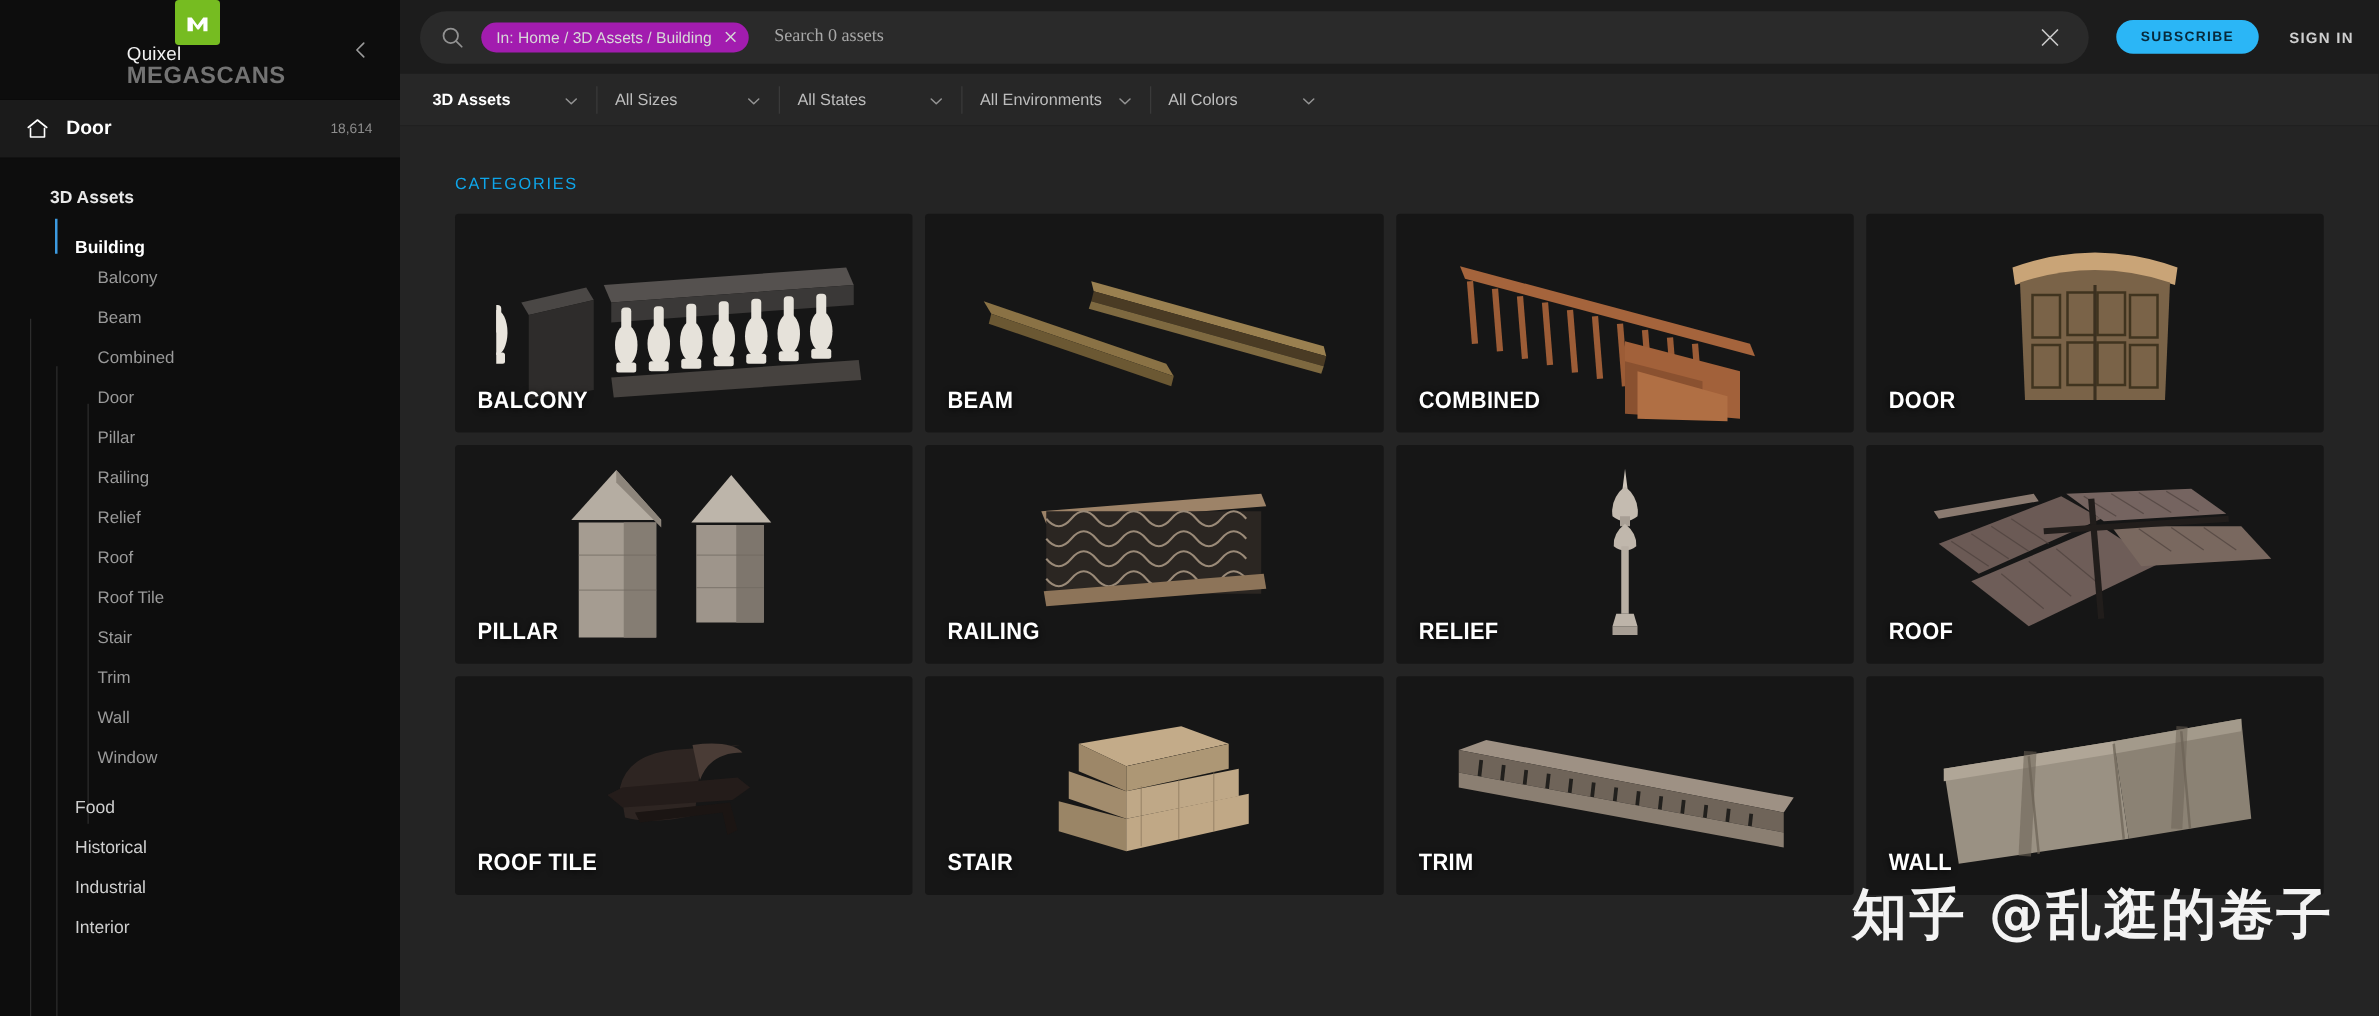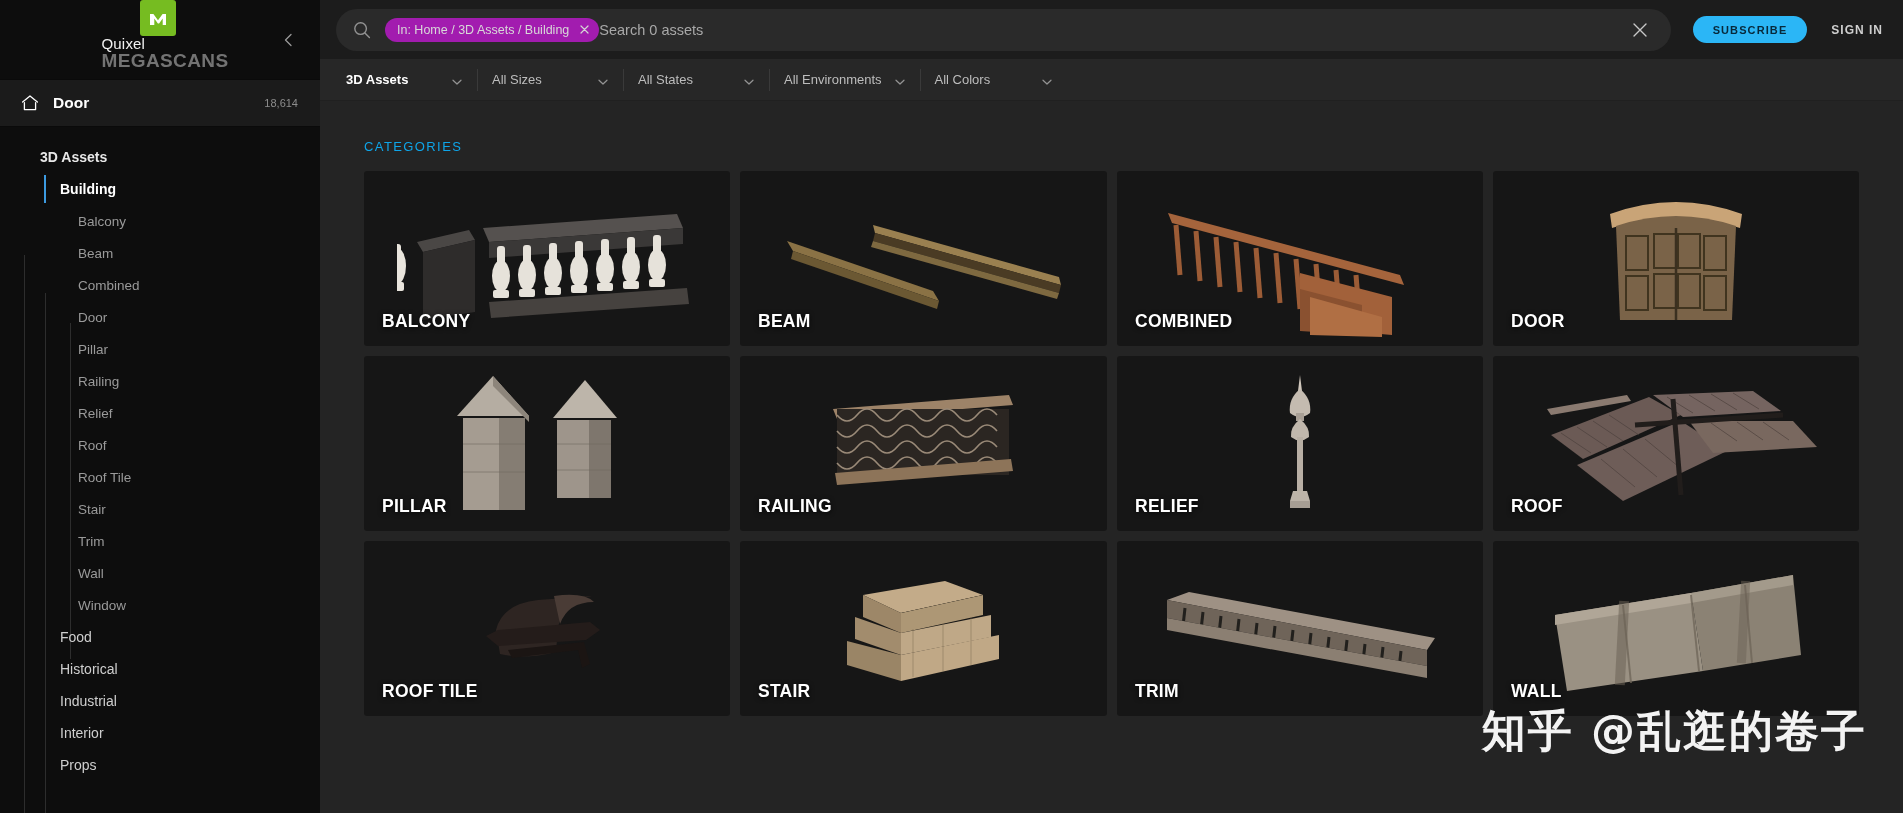--- a/index.html
+++ b/index.html
@@ -71,21 +71,21 @@
   .tree-node {
     display: flex; align-items: center;
     height: 32px; cursor: pointer;
     position: relative;
   }
   .tree-node .label { white-space: nowrap; }
 
   .lvl1 { padding-left: 40px; }
   .lvl1 .label { color: #e8e8e8; font-size: 14px; font-weight: 600; }
 
-  .lvl2 { padding-left: 60px; }
+  .lvl2 { padding-left: 60px; align-items: flex-end; }
   .lvl2 .label { color: #cfcfcf; font-size: 14px; font-weight: 400; }
   .lvl2.sel .label { color: #ffffff; font-weight: 700; }
   .lvl2.sel::before {
     content: ""; position: absolute; left: 44px; top: 2px;
     width: 2px; height: 28px; background: #3c9ae0;
   }
 
   .lvl3 { padding-left: 78px; }
   .lvl3 .label { color: #9a9a9a; font-size: 13.5px; font-weight: 400; }
 
@@ -121,24 +121,24 @@
     padding: 0 7px 0 12px;
     flex: 0 0 auto;
   }
   .chip-text { color: #d8d8d8; font-size: 12.5px; white-space: nowrap; }
   .chip-x {
     margin-left: 8px; width: 15px; height: 15px;
     display:flex; align-items:center; justify-content:center;
     cursor: pointer;
   }
   .search-input {
-    flex: 1; margin-left: 0;
+    flex: 1; margin-left: 20px;
     background: transparent; border: 0; outline: 0;
     color: #ef4444; font-size: 14.5px;
-    font-family: Liberation Sans, sans-serif;
+    font-family: Liberation Serif, serif;
   }
   .search-input::placeholder { color: #a8a8a8; }
   .search-clear {
     width: 26px; height: 26px; margin-right: 12px;
     display:flex; align-items:center; justify-content:center;
     cursor: pointer; flex: 0 0 26px;
   }
   .subscribe {
     margin-left: 22px; height: 27px;
     background: #2bb6f6; border: 0; border-radius: 14px;
@@ -300,23 +300,20 @@
           <span class="label">Food</span>
         </div>
         <div class="tree-node lvl2">
           <span class="label">Historical</span>
         </div>
         <div class="tree-node lvl2">
           <span class="label">Industrial</span>
         </div>
         <div class="tree-node lvl2">
           <span class="label">Interior</span>
-        </div>
-        <div class="tree-node lvl2">
-          <span class="label">Props</span>
         </div>
       </nav>
   </aside>
 
   <section class="main">
 
     <div class="topbar">
       <div class="searchwrap">
         <span class="search-icon">
           <svg width="20" height="20" viewBox="0 0 20 20" aria-hidden="true">

